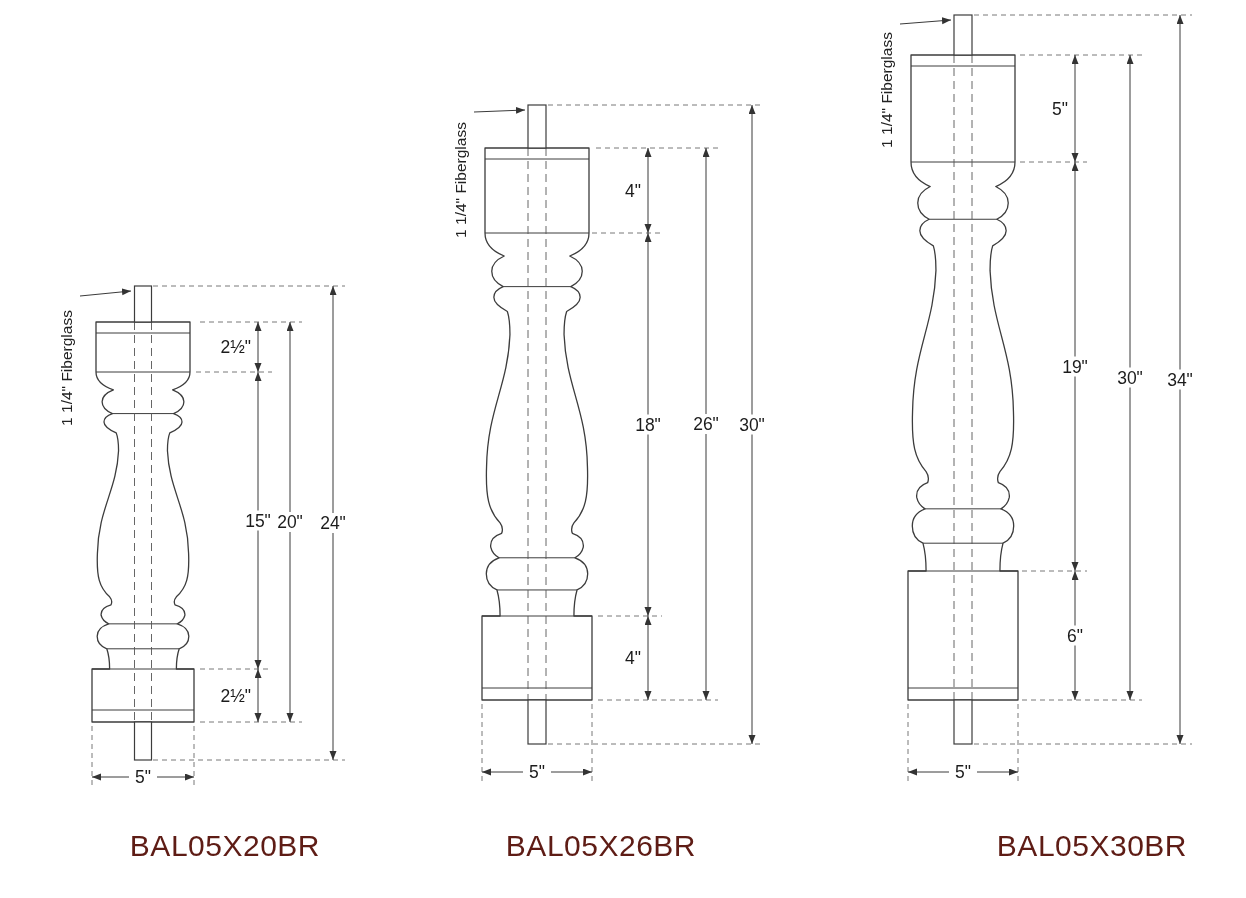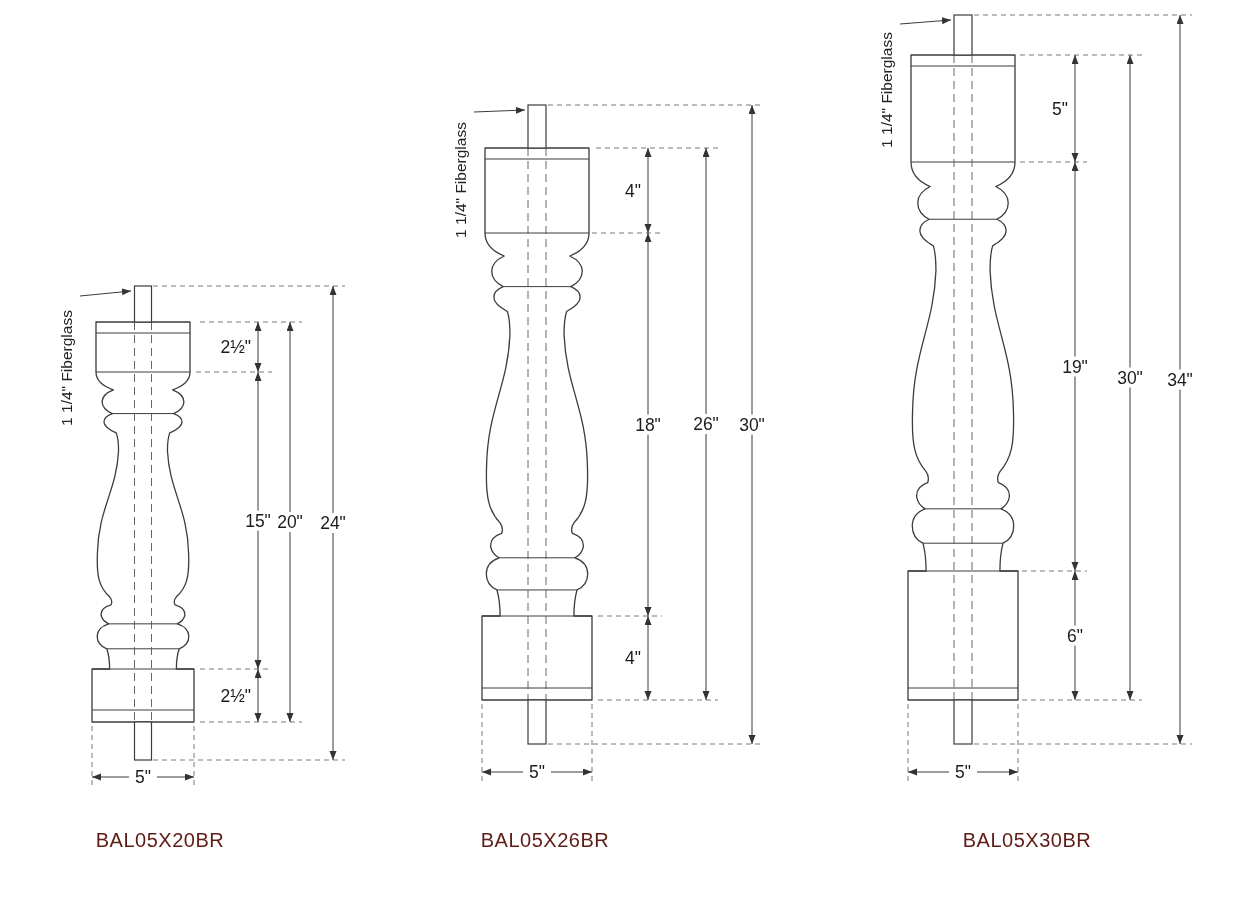--- a/index.html
+++ b/index.html
@@ -11,22 +11,22 @@
   #diagram text{font-family:"Liberation Sans", sans-serif;font-size:17.5px;fill:#1c1c1c;}
   #diagram text.mat{font-size:15.5px;fill:#222;}
   .outline{fill:#ffffff;stroke:#3c3c3c;stroke-width:1.3;stroke-linejoin:round;}
   .det{stroke:#3c3c3c;stroke-width:1;fill:none;}
   .dim{stroke:#3a3a3a;stroke-width:1;fill:none;}
   .ext{stroke:#6a6a6a;stroke-width:0.9;stroke-dasharray:5 4;fill:none;}
   .bore{stroke:#555;stroke-width:0.9;stroke-dasharray:8 5;fill:none;}
   .pin{fill:#ffffff;stroke:#3c3c3c;stroke-width:1.2;}
   .leader{stroke:#3a3a3a;stroke-width:1;fill:none;}
   .code{
-    position:absolute;top:829px;width:320px;text-align:center;
-    font-size:20px;letter-spacing:.5px;color:#5e1c15;font-weight:500;
+    position:absolute;top:829px;width:320px;text-align:right;
+    font-size:30px;letter-spacing:.5px;color:#5e1c15;font-weight:500;
   }
 </style>
 </head>
 <body>
 
 <svg id="diagram" width="1246" height="898" viewBox="0 0 1246 898" xmlns="http://www.w3.org/2000/svg">
   <defs>
     <marker id="ae" orient="auto" markerWidth="11" markerHeight="9" refX="9" refY="3.5">
       <path d="M0,0 L9,3.5 L0,7 Z" fill="#333"></path>
     </marker>
@@ -187,14 +187,14 @@
         <line x1="908" y1="772" x2="1018" y2="772" class="dim" marker-start="url(#as)" marker-end="url(#ae)"></line>
         <rect x="949" y="762" width="28" height="20" fill="#fff"></rect>
         <text x="963" y="778" text-anchor="middle">5"</text>
       </g>
       <text transform="translate(892,90) rotate(-90)" text-anchor="middle" class="mat">1 1/4" Fiberglass</text>
       <line x1="900" y1="24" x2="951" y2="20" class="leader" marker-end="url(#ae)"></line>
     </g>
   </svg>
 
 <div class="code" style="left:0px">BAL05X20BR</div>
-<div class="code" style="left:385px">BAL05X26BR</div>
+<div class="code" style="left:376px">BAL05X26BR</div>
 <div class="code" style="left:867px">BAL05X30BR</div>
 
 </body></html>

